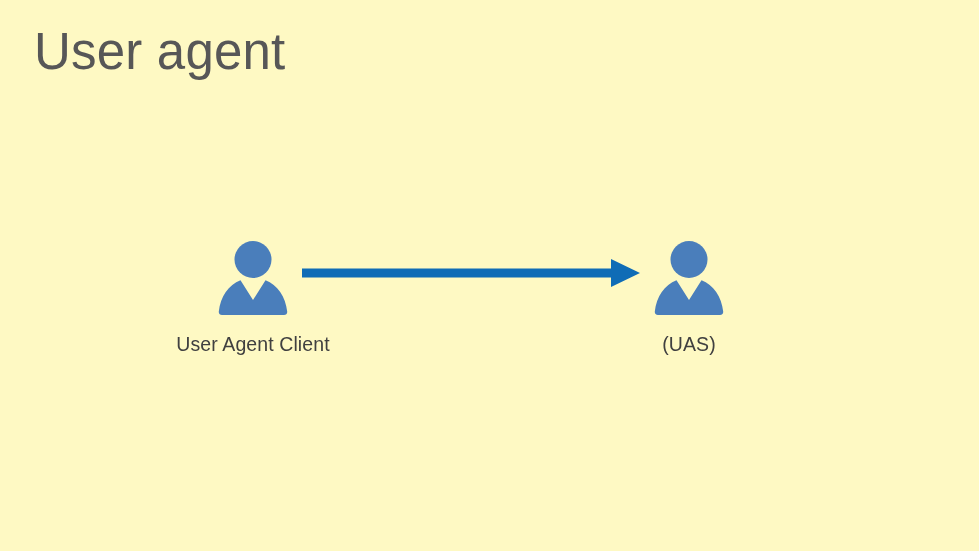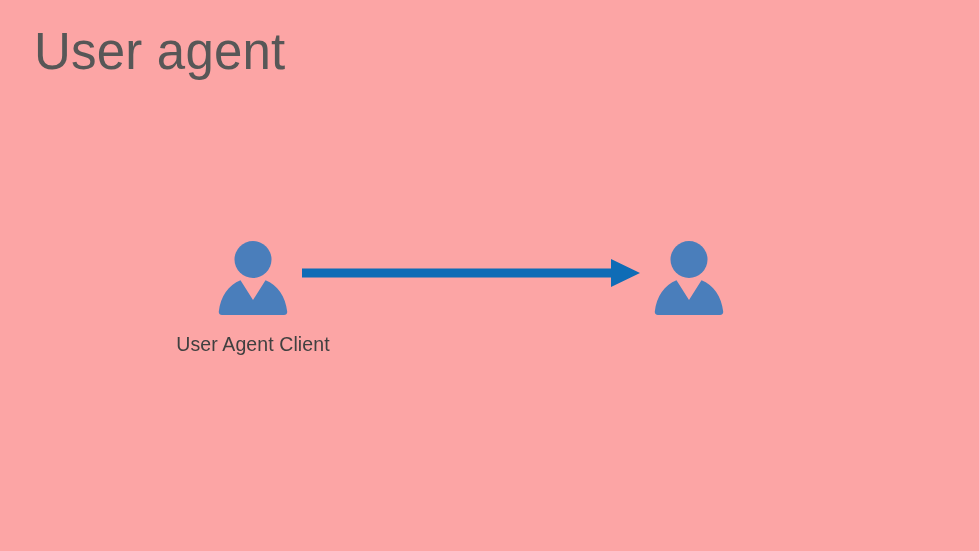--- a/index.html
+++ b/index.html
@@ -9,21 +9,21 @@
   }
   body {
     font-family: "Liberation Sans", sans-serif;
     -webkit-font-smoothing: antialiased;
   }
 
   #slide {
     position: relative;
     width: 979px;
     height: 551px;
-    background: #fca5a5;
+    background: #fef9c3;
     overflow: hidden;
   }
 
   
   #slide-title {
     position: absolute;
     left: 34px;
     top: 20px;
     width: 700px;
     font-size: 51px;
@@ -115,17 +115,18 @@
     </span>
 
     <div class="node" id="node-uas">
       <span class="node-icon">
         <svg viewBox="0 0 74 76" width="74" height="76" xmlns="http://www.w3.org/2000/svg">
           <circle cx="37" cy="20.5" r="18.5" fill="#4a7ebb"></circle>
           <path d="M37,76 L6,76 C4,76 2.6,74.6 2.8,72.6 C4.4,57.6 12.6,45.6 24.5,41.2 L37,61 L49.5,41.2 C61.4,45.6 69.6,57.6 71.2,72.6 C71.4,74.6 70,76 68,76 Z" fill="#4a7ebb"></path>
         </svg>
       </span>
       <div class="node-label">
+        <span class="abbr">(UAS)</span>
       </div>
     </div>
 
   </div>
 </div>
 
 </body></html>

